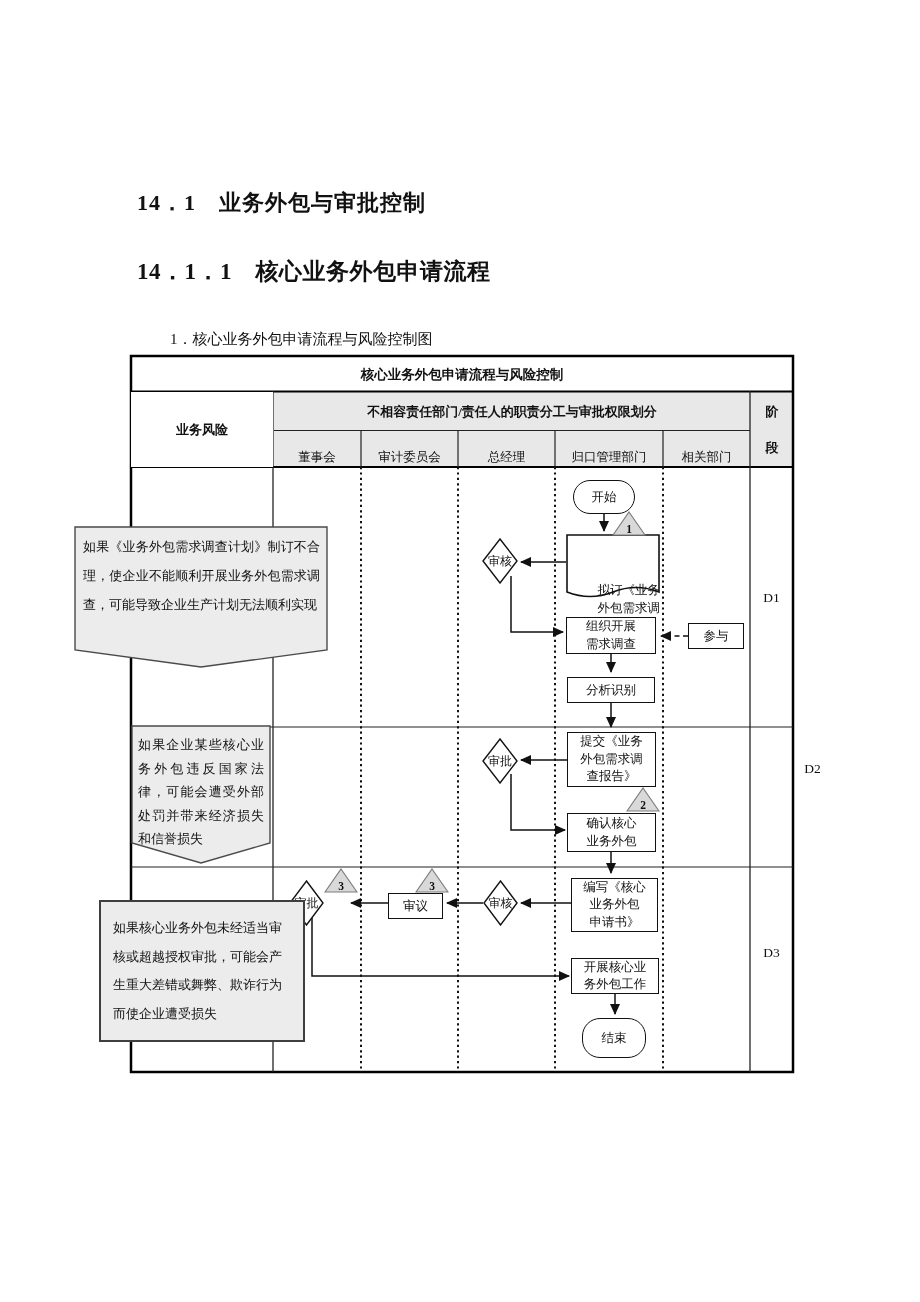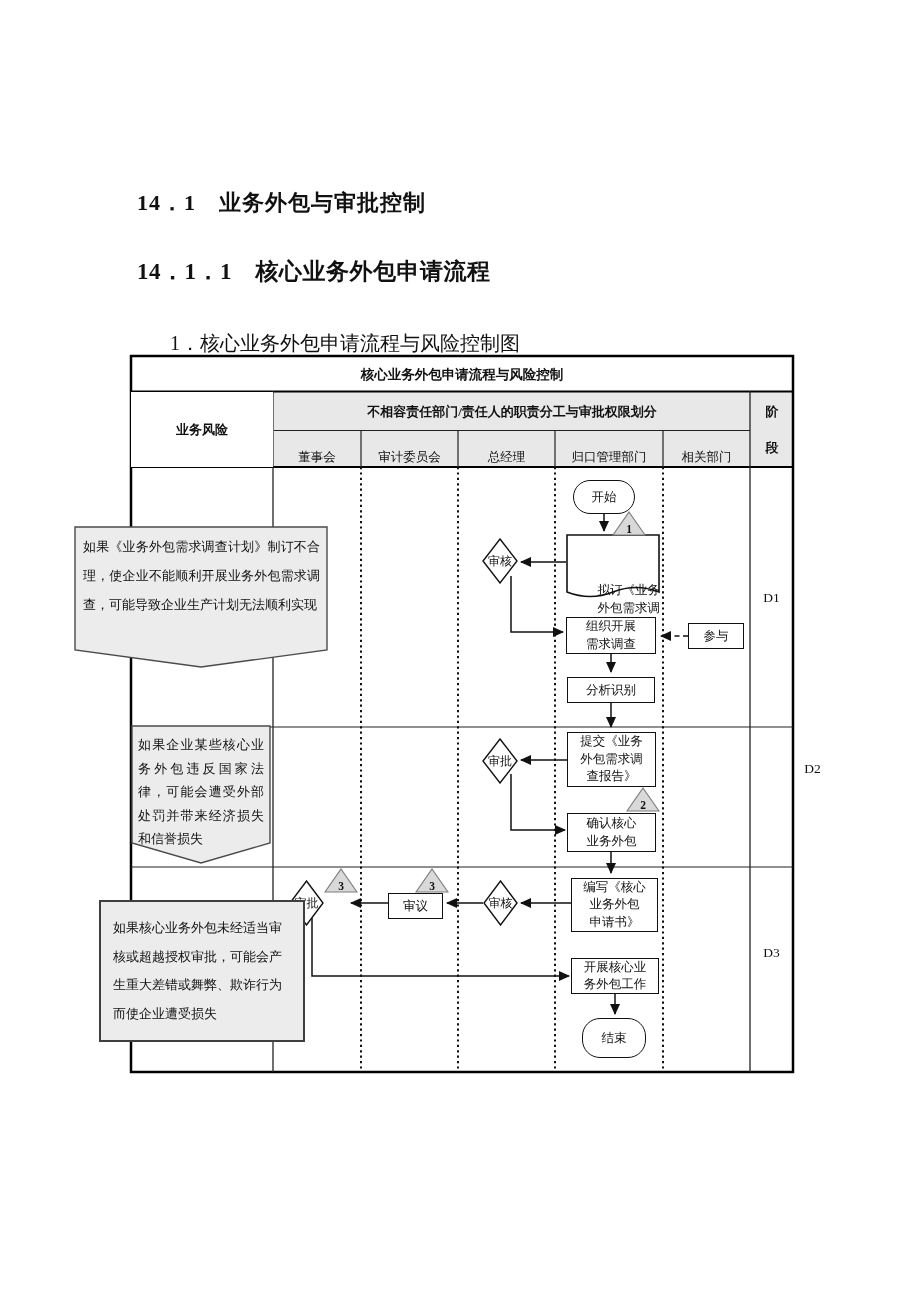--- a/index.html
+++ b/index.html
@@ -1,21 +1,21 @@
 <!DOCTYPE html>
 <html><head>
 <meta charset="utf-8">
 <style>
   html,body{margin:0;padding:0;background:#ffffff;}
   .page{position:relative;width:920px;height:1302px;background:#fff;overflow:hidden;
         font-family:"Liberation Serif","DejaVu Serif",serif;color:#111;}
   .abs{position:absolute;}
   .h1{left:137px;top:188px;font-size:22px;font-weight:bold;letter-spacing:1px;}
   .h2{left:137px;top:256px;font-size:23px;font-weight:bold;letter-spacing:0.5px;}
-  .caption{left:170px;top:330px;font-size:20px;}
+  .caption{left:170px;top:330px;font-size:15px;}
   
   .cell{display:flex;align-items:center;justify-content:center;text-align:center;box-sizing:border-box;}
   .tbl-title{left:131px;top:361px;width:662px;height:28px;font-size:13.5px;font-weight:bold;text-align:right;}
   .risk-hdr{left:131px;top:392px;width:142px;height:75px;font-size:13px;font-weight:bold;background:#fff;}
   .grp-hdr{left:274px;top:393px;width:476px;height:37px;font-size:13px;font-weight:bold;}
   .dept{top:432px;height:50px;font-size:12.5px;}
   .stage-hdr{left:751px;top:393px;width:42px;height:73px;font-size:13px;font-weight:bold;}
   .stage-hdr .vtxt{width:15px;line-height:36px;word-break:break-all;text-align:center;}
   .gray-fill{left:274px;top:392px;width:519px;height:75px;background:#e8e8e8;}
   .stage-label{width:43px;text-align:center;font-size:13.5px;left:750px;}

